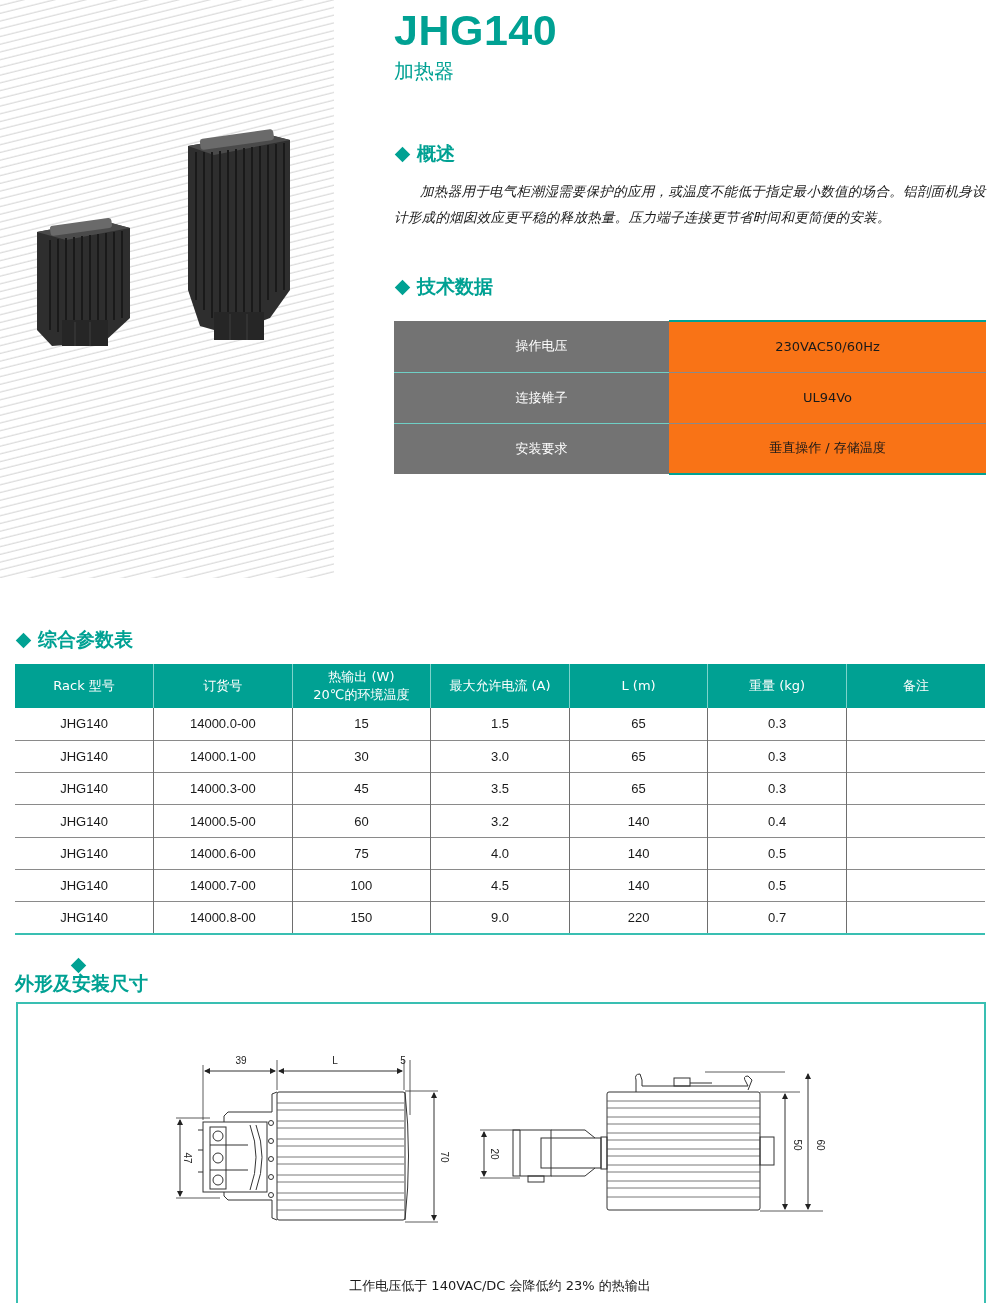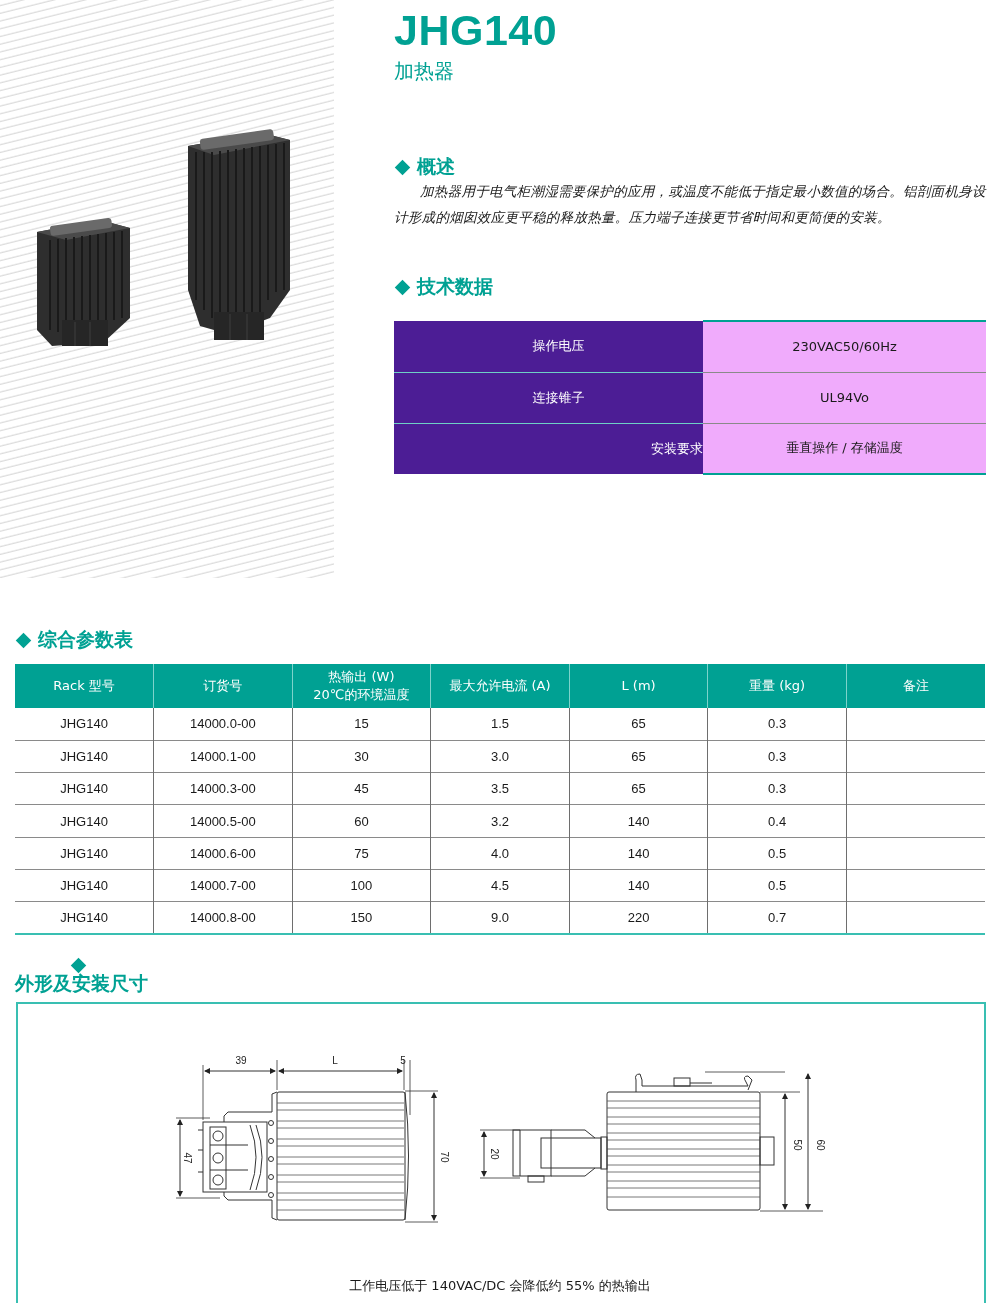--- a/index.html
+++ b/index.html
@@ -45,32 +45,32 @@
   
   .spec-table {
     position: absolute; left: 394px; top: 320px; width: 592px;
     border-collapse: collapse;
   }
   .spec-table td {
     height: 51px; font-size: 13px; text-align: center; vertical-align: middle;
     font-family: "DejaVu Sans", sans-serif;
   }
   .spec-table td.k {
-    width: 309px; background: #4c1d95; color: #ffffff;
+    width: 275px; background: #737373; color: #ffffff;
     border-bottom: 1px solid #6fcfc6;
     padding-left: 20px;
   }
   .spec-table td.v {
-    background: #f0abfc; color: #1a1a1a;
+    background: #f97316; color: #1a1a1a;
     border-bottom: 1px solid #8a8a8a;
     margin-top: 44px;
   }
   .spec-table tr:first-child td.v { border-top: 2px solid #00a193; }
   .spec-table tr:last-child td.v { border-bottom: 2px solid #00a193; }
-  .spec-table tr:last-child td.k { border-bottom: none; text-align: right; }
+  .spec-table tr:last-child td.k { border-bottom: none; }
 
   
   .params-table {
     position: absolute; left: 15px; top: 664px; width: 970px;
     border-collapse: collapse; table-layout: fixed;
   }
   .params-table th {
     background: #00a193; color: #ffffff; font-weight: 400;
     height: 44px; font-size: 13px; line-height: 18px;
     border-left: 1px solid #7dd3cb;
@@ -149,21 +149,21 @@
     <g stroke="#3e3e3e" stroke-width="1">
         <line x1="230" y1="314" x2="230" y2="340"></line>
         <line x1="247" y1="314" x2="247" y2="340"></line>
       </g>
   </g>
 </svg>
 
 <div class="title-main">JHG140</div>
 <div class="title-sub">加热器</div>
 
-<div class="section-heading" style="left:394px; top:154px;align-items:center;">
+<div class="section-heading" style="left:394px; top:141px;align-items:center;">
   <span class="diamond"></span>
   <span>概述</span>
 </div>
 <p class="overview-text">加热器用于电气柜潮湿需要保护的应用，或温度不能低于指定最小数值的场合。铝剖面机身设计形成的烟囱效应更平稳的释放热量。压力端子连接更节省时间和更简便的安装。</p>
 
 <div class="section-heading" style="left:394px; top:274px;">
   <span class="diamond"></span>
   <span>技术数据</span>
 </div>
 <table class="spec-table">
@@ -389,13 +389,13 @@
 
     <line x1="484" y1="1132" x2="484" y2="1176" marker-end="url(#arr)" marker-start="url(#arrs)"></line>
     <line x1="785" y1="1094" x2="785" y2="1209" marker-end="url(#arr)" marker-start="url(#arrs)"></line>
     <line x1="808" y1="1074" x2="808" y2="1209" marker-end="url(#arr)" marker-start="url(#arrs)"></line>
   </g>
   <text class="dim-label" x="491" y="1154" text-anchor="middle" transform="rotate(90 491 1154)">20</text>
   <text class="dim-label" x="794" y="1145" text-anchor="middle" transform="rotate(90 794 1145)">50</text>
   <text class="dim-label" x="817" y="1145" text-anchor="middle" transform="rotate(90 817 1145)">60</text>
 </svg>
 
-<div class="caption">工作电压低于 140VAC/DC 会降低约 55% 的热输出</div>
+<div class="caption">工作电压低于 140VAC/DC 会降低约 23% 的热输出</div>
 
 </body></html>

